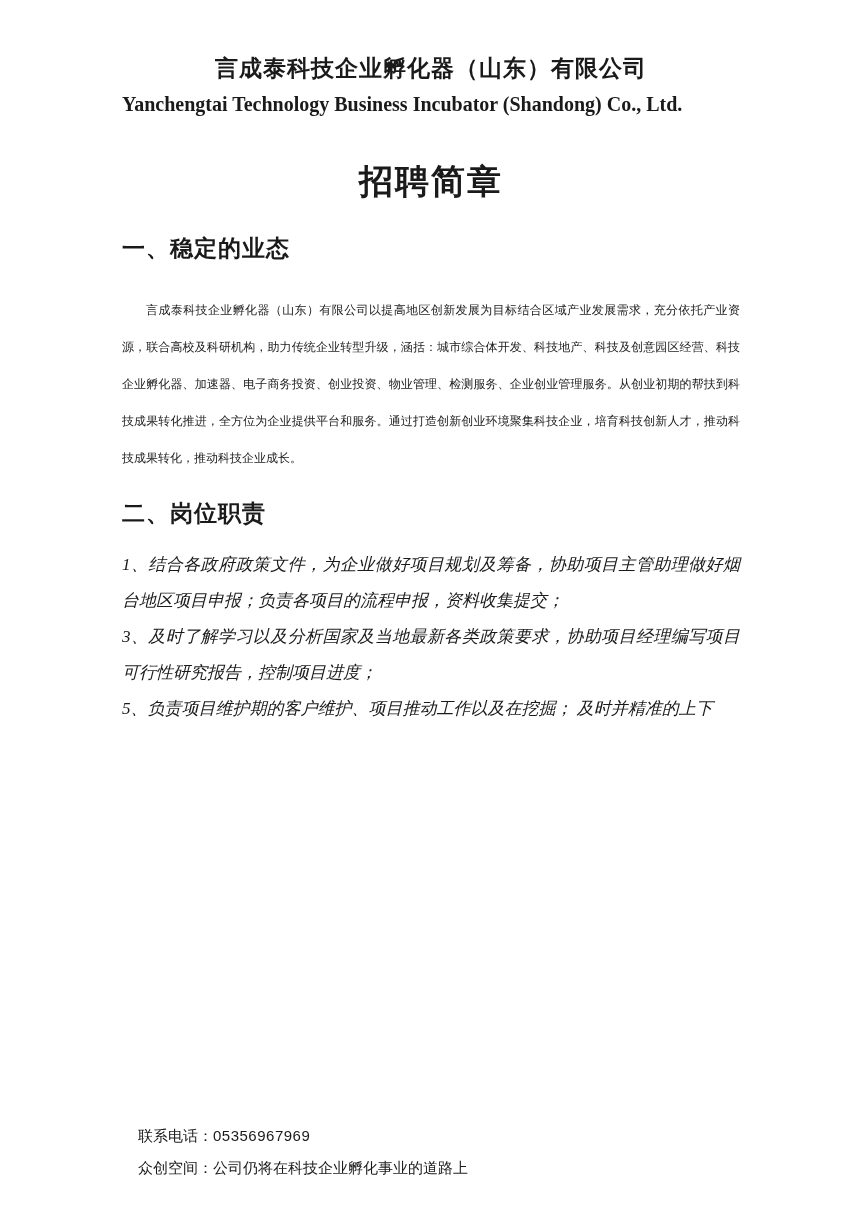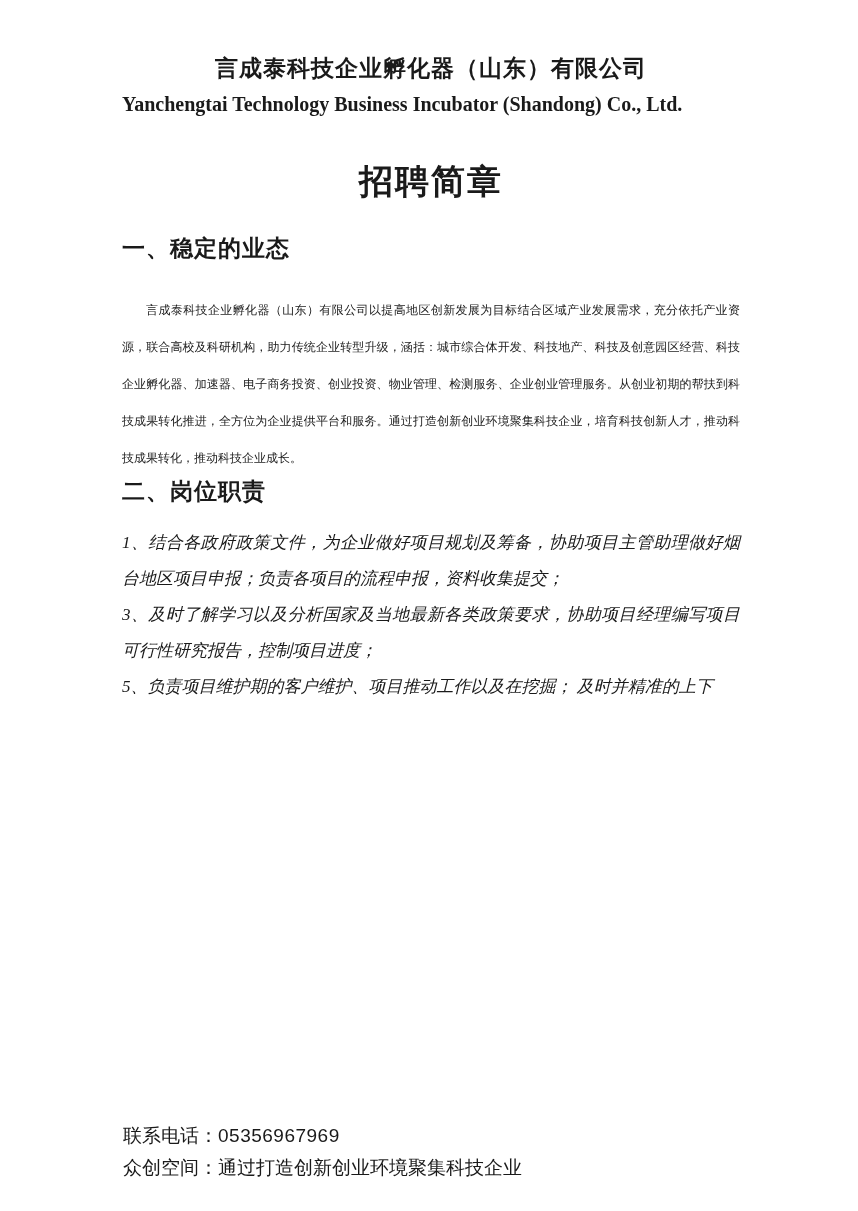--- a/index.html
+++ b/index.html
@@ -45,43 +45,43 @@
     letter-spacing: 2px;
   }
   .section-heading {
     font-family: "Liberation Sans", "DejaVu Sans", sans-serif;
     font-size: 23px;
     line-height: 28px;
     font-weight: bold;
     letter-spacing: 1px;
   }
   .section-heading.first { margin-top: 34px; }
-  .section-heading.second { }
+  .section-heading.second { margin-top: 22px; }
   .body-para {
     margin-top: 0;
     font-size: 12px;
     line-height: 37px;
     text-align: justify;
     word-break: break-all;
     text-indent: 2em;
   }
   .body-para.lead { margin-top: 30px; }
   .duty-list { margin-top: 20px; font-style: italic; }
   .duty-item {
     font-size: 17px;
     line-height: 36px;
     text-align: justify;
     word-break: break-all;
   }
   .page-footer {
     position: absolute;
-    left: 123px;
+    left: 138px;
     top: 1126px;
     width: 618px;
-    font-size: 19px;
+    font-size: 15px;
     line-height: 20px;
   }
   .footer-line { margin-bottom: 12px; }
   .footer-value-num {
     font-family: "Liberation Sans", "DejaVu Sans", sans-serif;
     letter-spacing: 0.5px;
   }
 </style>
 </head>
 <body>
@@ -108,16 +108,16 @@
       <p class="duty-item">5、负责项目维护期的客户维护、项目推动工作以及在挖掘； 及时并精准的上下</p>
     </div>
 
   </div>
 
   <div class="page-footer">
     <div class="footer-line">
       <span>联系电话：</span><span class="footer-value-num">05356967969</span>
     </div>
     <div class="footer-line">
-      <span>众创空间：</span><span>通过打造创新创业环境聚集科技企业</span>
+      <span>众创空间：</span><span>公司仍将在科技企业孵化事业的道路上</span>
     </div>
   </div>
 </div>
 
 </body></html>

